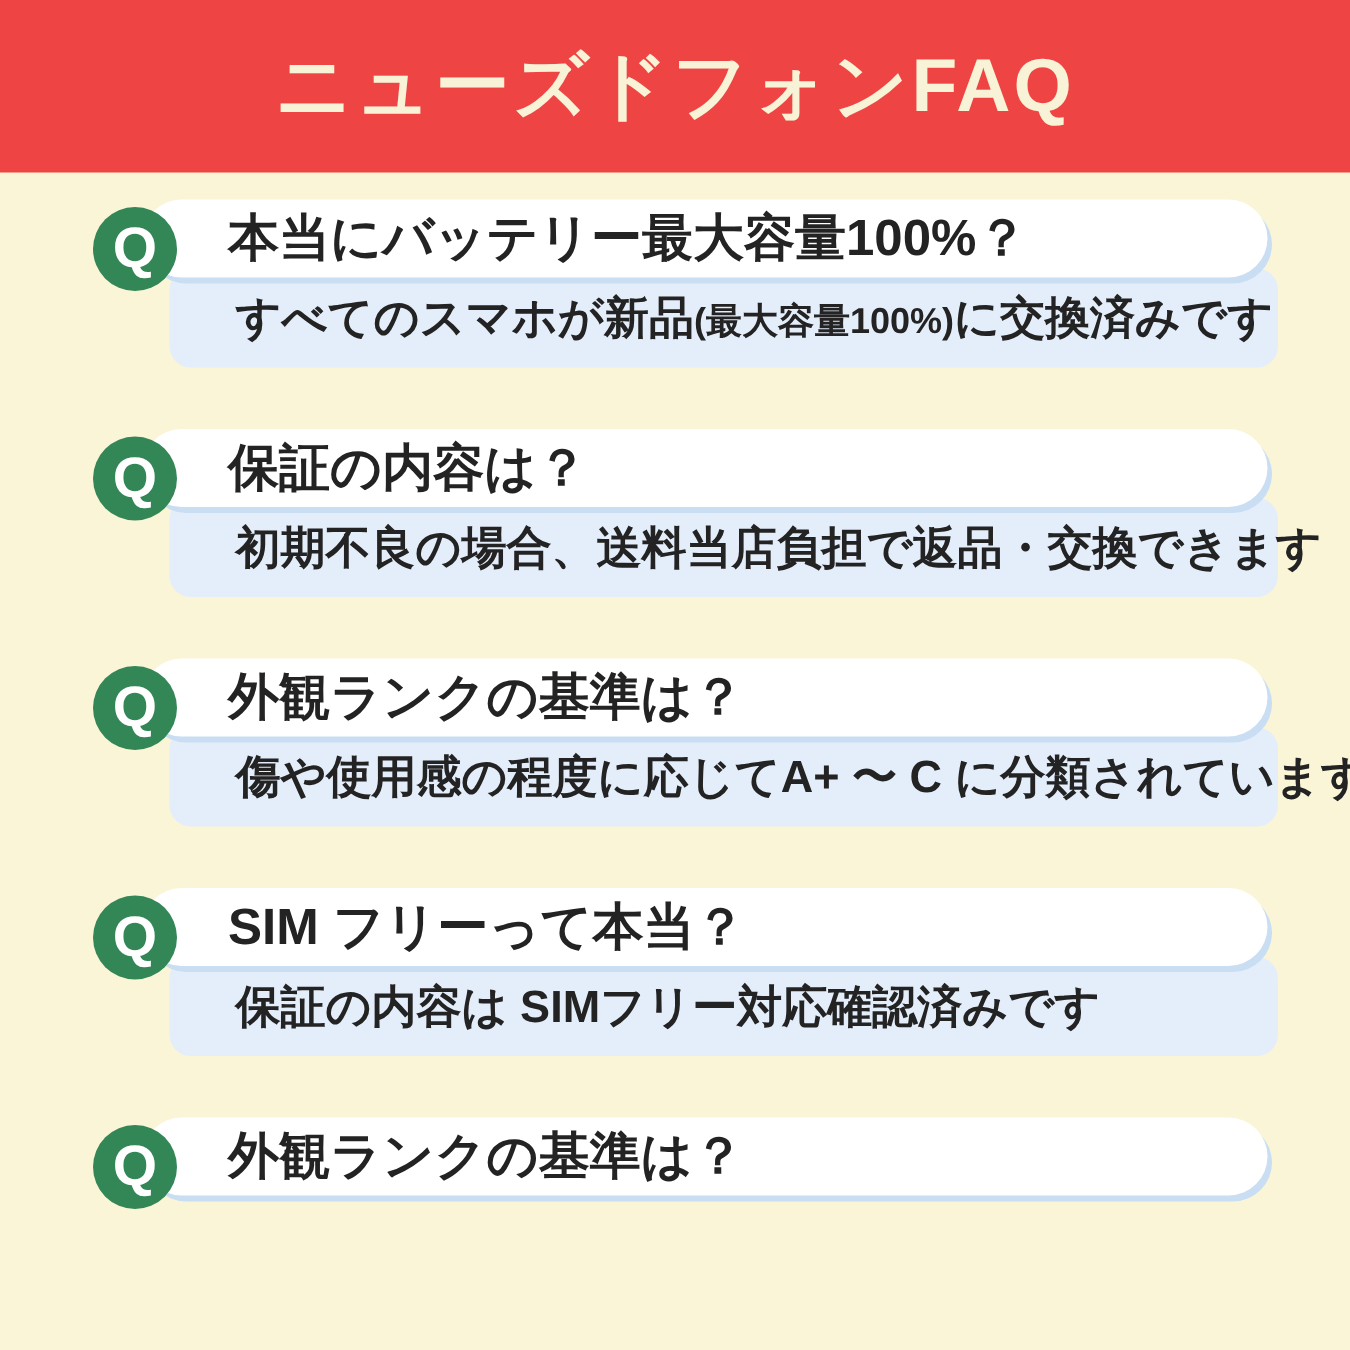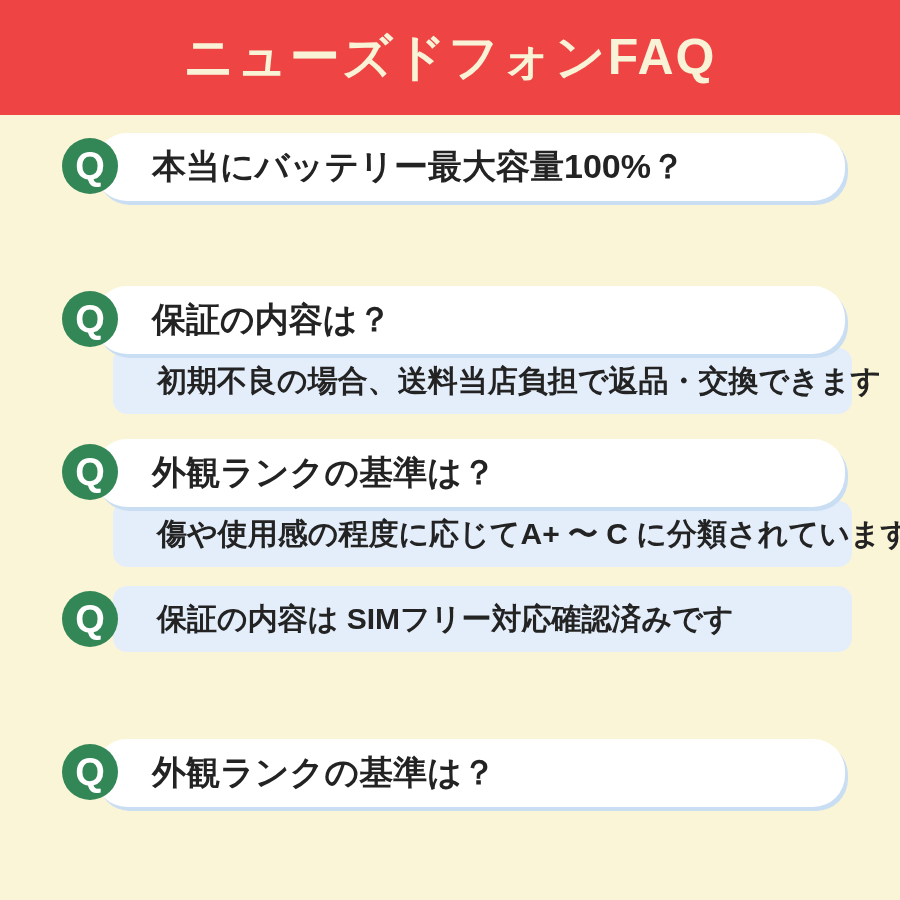--- a/index.html
+++ b/index.html
@@ -49,21 +49,21 @@
     justify-content: center;
     font-size: 38px;
     font-weight: 800;
     z-index: 3;
   }
   .q-box {
     position: relative;
     z-index: 2;
     margin-left: 33px;
     margin-right: 7px;
-    height: 68px;
+    height: 52px;
     background: #FFFFFF;
     border-radius: 32px;
     box-shadow: 3px 4px 0 #C9DDF3;
     display: flex;
     align-items: center;
     padding-left: 57px;
     box-sizing: border-box;
   }
   .q-text {
     font-size: 34px;
@@ -104,20 +104,23 @@
 
 <div class="content">
 
   <div class="faq-item">
     <div class="q-badge">
       <span>Q</span>
     </div>
     <div class="q-box">
       <span class="q-text">本当にバッテリー最大容量100%？</span>
     </div>
+    <div class="a-box">
+      <span class="a-text"><span>すべてのスマホが新品</span><span class="small">(最大容量100%)</span><span>に交換済みです</span></span>
+    </div>
   </div>
 
   <div class="faq-item">
     <div class="q-badge">
       <span>Q</span>
     </div>
     <div class="q-box">
       <span class="q-text">保証の内容は？</span>
     </div>
     <div class="a-box">
@@ -134,20 +137,23 @@
     </div>
     <div class="a-box">
       <span class="a-text">傷や使用感の程度に応じてA+ 〜 C に分類されています</span>
     </div>
   </div>
 
   <div class="faq-item">
     <div class="q-badge">
       <span>Q</span>
     </div>
+    <div class="q-box">
+      <span class="q-text">SIM フリーって本当？</span>
+    </div>
     <div class="a-box">
       <span class="a-text">保証の内容は SIMフリー対応確認済みです</span>
     </div>
   </div>
 
   <div class="faq-item">
     <div class="q-badge">
       <span>Q</span>
     </div>
     <div class="q-box">

